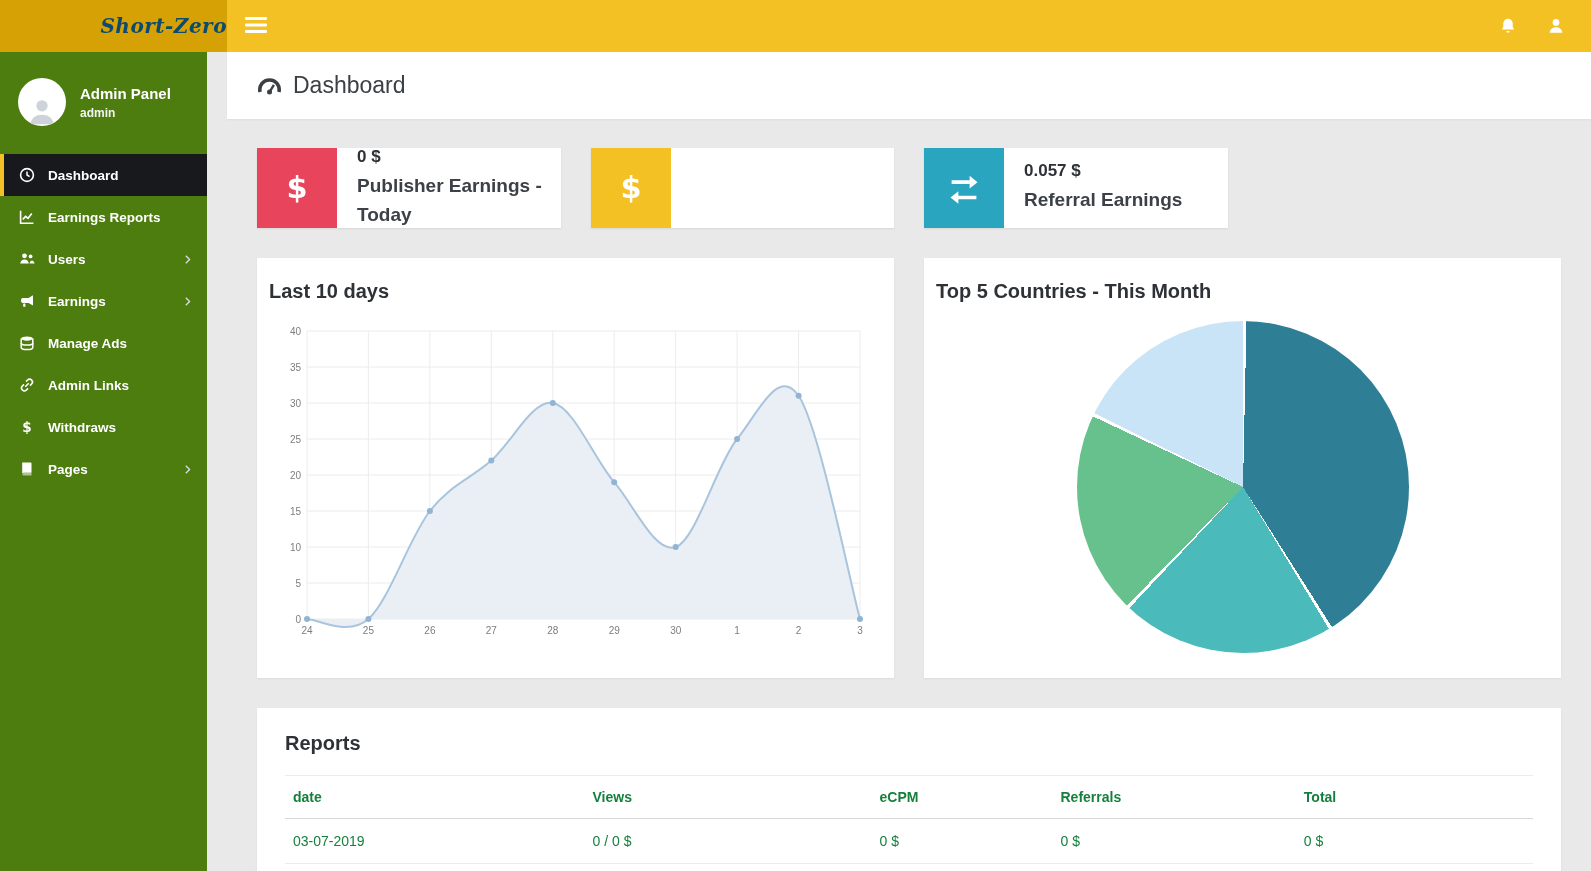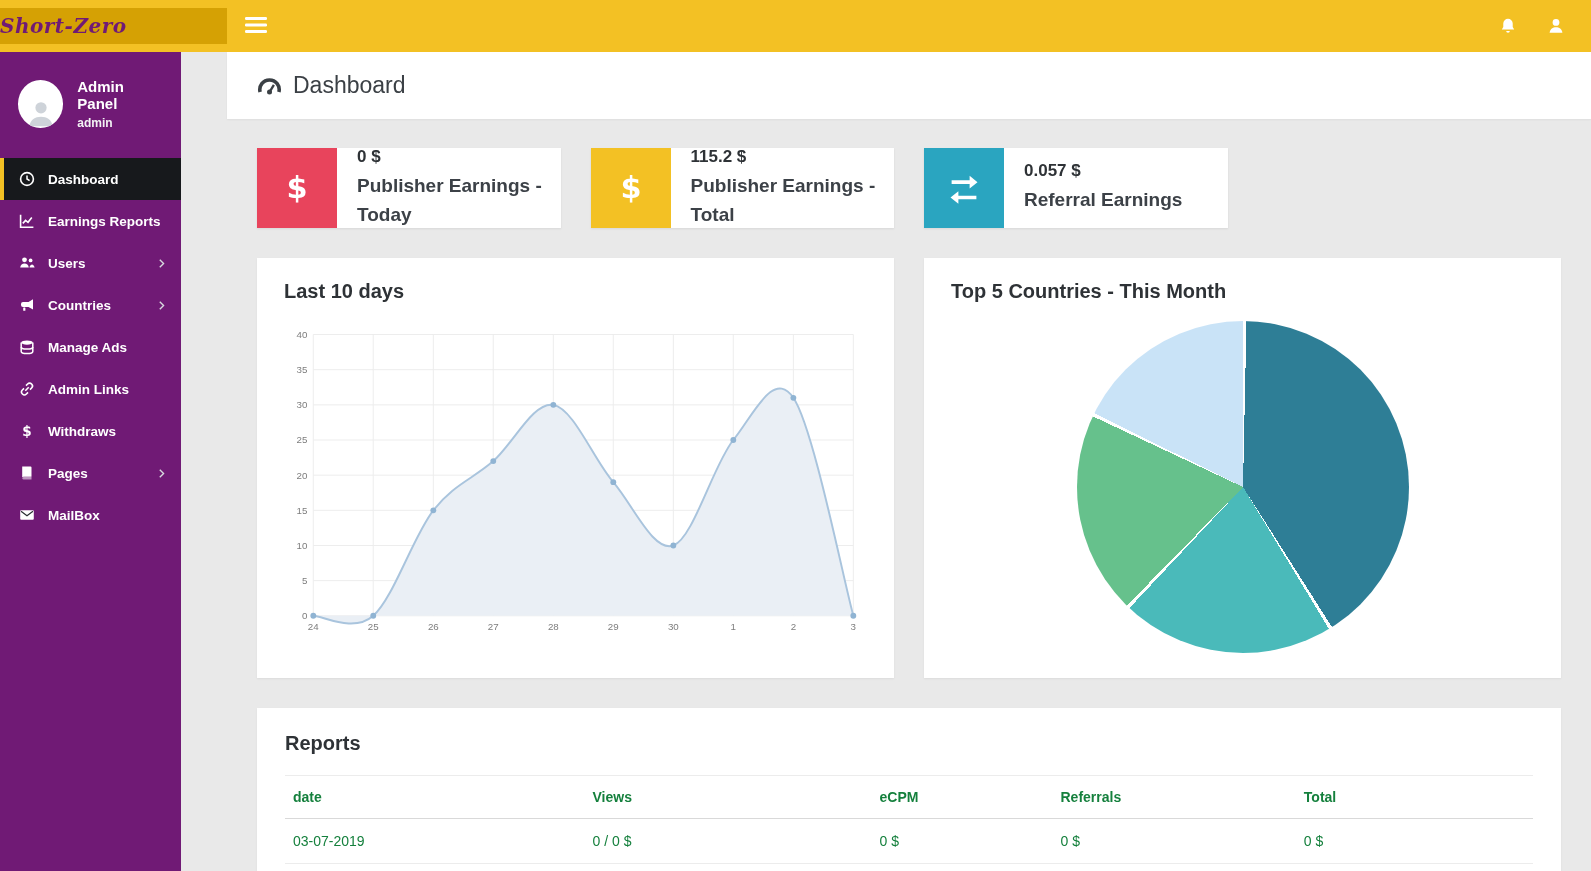--- a/index.html
+++ b/index.html
@@ -8,38 +8,38 @@
     width:1591px; height:871px; overflow:hidden;
     font-family:"Liberation Sans", sans-serif;
     background:#e9e9e9; color:#3c4147;
   }
   
   .topbar {
     position:fixed; top:0; left:0; width:1591px; height:52px;
     background:#f3c124; display:flex; align-items:center; z-index:20;
   }
   .logo {
-    width:227px; height:36px; background:#d5a104; color:#701a75;
+    width:227px; height:52px; background:#d5a104; color:#0c4a6e;
     font-family:"DejaVu Serif", serif; font-style:italic; font-weight:bold;
     font-size:20px; letter-spacing:.5px;
-    display:flex; align-items:center; justify-content:flex-start;
+    display:flex; align-items:center; justify-content:flex-end;
   }
   .hamburger {
     background:none; border:none; margin-left:12px; padding:6px; cursor:pointer; color:#fff;
     display:flex; align-items:center;
   }
   .hamburger svg { width:22px; height:18px; }
   .top-right { margin-left:auto; margin-right:26px; display:flex; gap:30px; color:#fff; }
   .top-icon { width:18px; height:18px; cursor:pointer; display:inline-flex; }
   .top-icon svg { width:100%; height:100%; }
 
   
   .sidebar {
-    position:fixed; top:52px; left:0; bottom:0; width:181px;
-    background:#701a75; color:#fff; z-index:10;
+    position:fixed; top:52px; left:0; bottom:0; width:207px;
+    background:#4d7c0f; color:#fff; z-index:10;
   }
   .profile { display:flex; align-items:center; gap:14px; padding:26px 18px 22px; }
   .avatar {
     width:48px; height:48px; border-radius:50%; background:#fff; color:#ced3d9;
     display:flex; align-items:flex-end; justify-content:center; overflow:hidden;
   }
   .avatar svg { width:30px; height:30px; }
   .pname { font-size:15px; font-weight:bold; }
   .prole { font-size:12px; font-weight:bold; margin-top:4px; color:#f2f3f4; }
   .menu { list-style:none; margin:6px 0 0; padding:0; }
@@ -67,21 +67,21 @@
 
   .cards { display:grid; grid-template-columns:repeat(4,1fr); gap:30px; }
   .card { background:#fff; display:flex; align-items:center; height:80px; box-shadow:0 1px 2px rgba(0,0,0,.08); }
   .card-icon { width:80px; height:80px; flex:0 0 80px; display:flex; align-items:center; justify-content:center; color:#fff; }
   .card-icon svg { width:36px; height:36px; }
   .card-body { padding:0 14px 0 20px; }
   .card-value { font-size:17px; font-weight:bold; color:#2e3236; }
   .card-label { font-size:19px; font-weight:bold; color:#3c4147; margin-top:5px; line-height:1.5; }
 
   .panels { display:grid; grid-template-columns:1fr 1fr; gap:30px; margin-top:30px; }
-  .panel { background:#fff; padding:22px 27px; box-shadow:0 1px 2px rgba(0,0,0,.06); }
+  .panel { background:#fff; padding:22px 12px; box-shadow:0 1px 2px rgba(0,0,0,.06); }
   .panels .panel { height:420px; }
   .panel h2 { margin:0 0 14px; font-size:20px; font-weight:bold; color:#2e3236; }
   #line-chart { width:100%; }
   .pie-wrap { height:340px; display:flex; align-items:center; justify-content:center; }
   #pie { width:332px; height:332px; border-radius:50%; }
 
   .reports { margin-top:30px; padding:24px 28px; }
   .reports table { width:100%; border-collapse:collapse; margin-top:20px; font-size:14px; color:#15803d; }
   .reports th {
     text-align:left; font-weight:bold; padding:13px 8px;
@@ -176,21 +176,21 @@
             </svg>
           </span>
         </li>
         <li class="side-item">
           <span class="s-icon">
             <svg viewBox="0 0 16 16" fill="currentColor">
               <path d="M14 2.2v10.4L9.5 10H4a2 2 0 0 1-2-2V7a2 2 0 0 1 2-2h5.5z"></path>
               <rect x="4.2" y="10.6" width="2.2" height="3.2" rx=".4"></rect>
             </svg>
           </span>
-          <span class="s-label">Countries</span>
+          <span class="s-label">Earnings</span>
           <span class="chevron">
             <svg viewBox="0 0 16 16" fill="none" stroke="currentColor" stroke-width="2">
               <path d="M5.5 2.5L11 8l-5.5 5.5"></path>
             </svg>
           </span>
         </li>
         <li class="side-item">
           <span class="s-icon">
             <svg viewBox="0 0 16 16">
               <ellipse cx="8" cy="3.6" rx="5.8" ry="2.1" fill="currentColor"></ellipse>
@@ -224,29 +224,20 @@
               <path d="M3.2 1.6h8.3a1 1 0 0 1 1 1v9.2H4.7a2.4 2.4 0 0 0-1.5.5z"></path>
               <path d="M3.2 13.2a1.6 1.6 0 0 1 1.5-1.1h7.8v2.4H4.7a1.6 1.6 0 0 1-1.5-1.3z" opacity=".55"></path>
             </svg>
           </span>
           <span class="s-label">Pages</span>
           <span class="chevron">
             <svg viewBox="0 0 16 16" fill="none" stroke="currentColor" stroke-width="2">
               <path d="M5.5 2.5L11 8l-5.5 5.5"></path>
             </svg>
           </span>
-        </li>
-        <li class="side-item">
-          <span class="s-icon">
-            <svg viewBox="0 0 16 16" fill="currentColor">
-              <rect x="1.2" y="3.2" width="13.6" height="9.6" rx="1"></rect>
-              <path d="M2 4.3l6 4.4 6-4.4" fill="none" stroke="#2a2e33" stroke-width="1.2"></path>
-            </svg>
-          </span>
-          <span class="s-label">MailBox</span>
         </li>
       </ul>
   </aside>
 
   <main class="main">
     <div class="page-header">
       <span class="ph-icon">
         <svg viewBox="0 0 16 16">
             <path d="M2 12.2a6.2 6.2 0 1 1 12 0" fill="none" stroke="currentColor" stroke-width="2.3"></path>
             <path d="M8 12.2l2.8-4.6" stroke="currentColor" stroke-width="1.5"></path>
@@ -268,24 +259,20 @@
             <div class="card-body">
               <div class="card-value">0 $</div>
               <div class="card-label">Publisher Earnings - Today</div>
             </div>
           </div>
           <div class="card">
             <div class="card-icon" style="background: rgb(243, 193, 36);">
               <svg viewBox="0 0 16 16">
                 <text x="8" y="12.6" text-anchor="middle" font-size="13.5" font-weight="bold" fill="currentColor" font-family="DejaVu Sans, sans-serif">$</text>
               </svg>
-            </div>
-            <div class="card-body">
-              <div class="card-value">115.2 $</div>
-              <div class="card-label">Publisher Earnings - Total</div>
             </div>
           </div>
           <div class="card">
             <div class="card-icon" style="background: rgb(42, 165, 192);">
               <svg viewBox="0 0 16 16" fill="currentColor">
                 <path d="M2.5 4.6h8V2.6L14 5.4l-3.5 2.8V6.2h-8z"></path>
                 <path d="M13.5 11.4h-8v-2L2 12.2l3.5 2.8v-2h8z"></path>
               </svg>
             </div>
             <div class="card-body">

